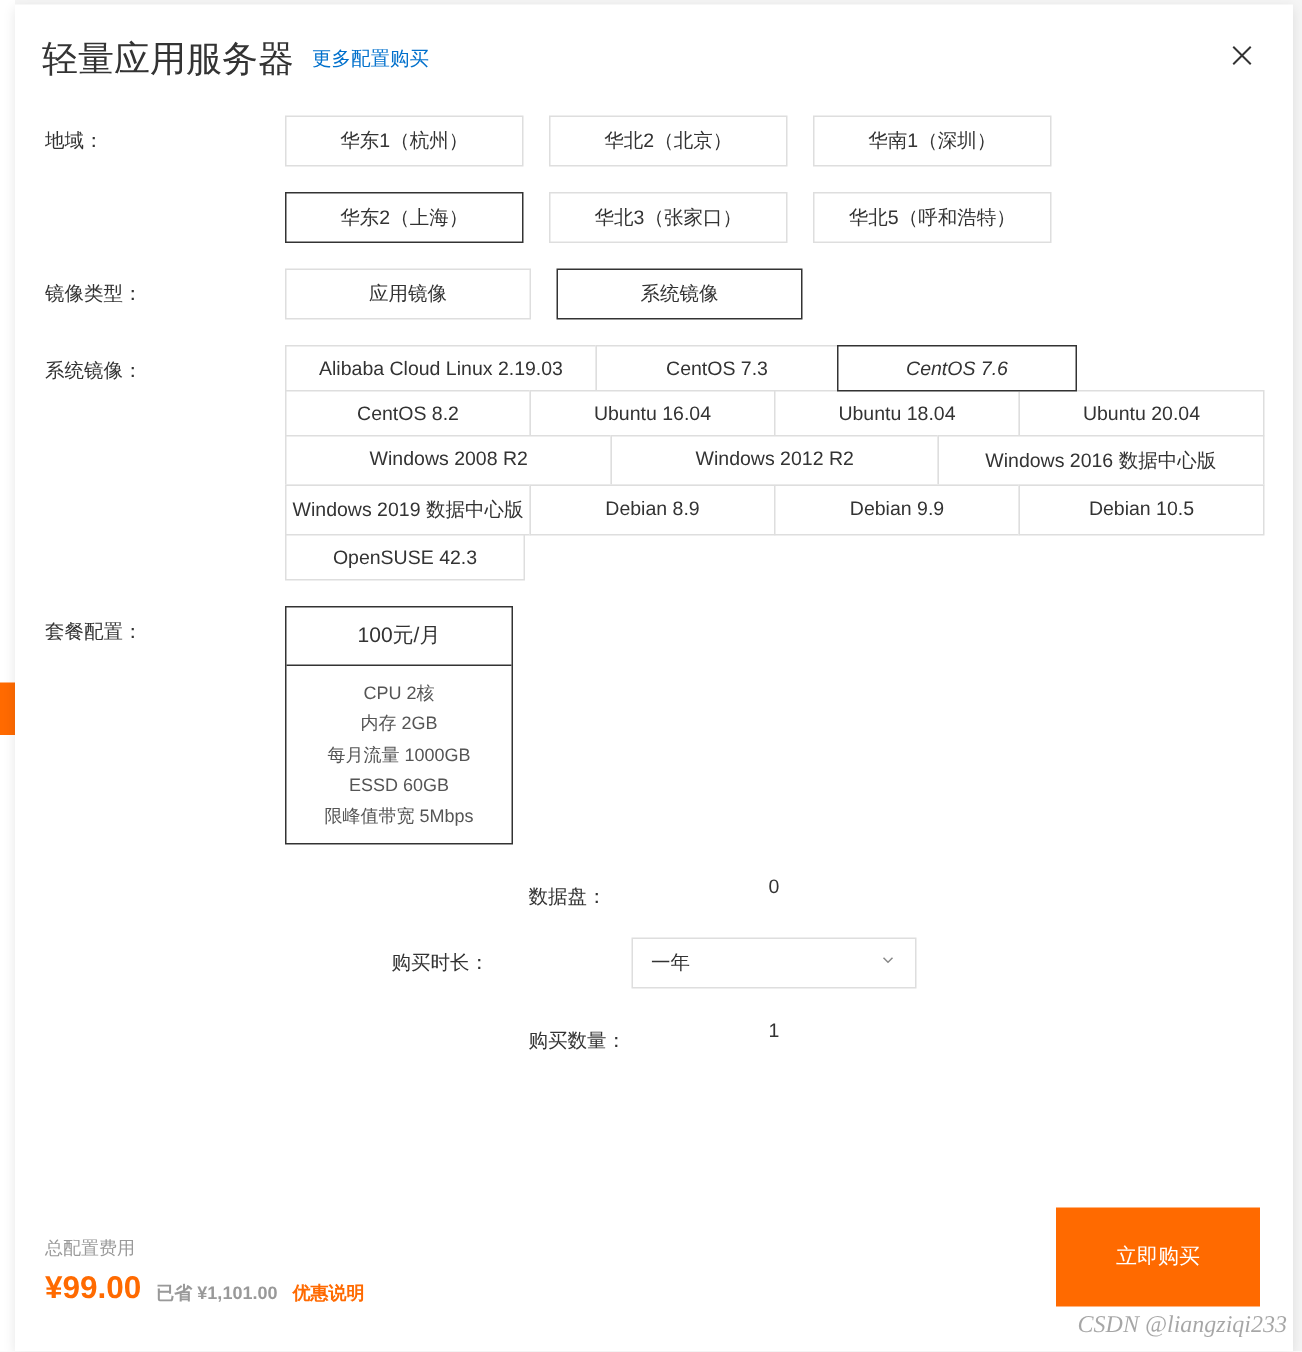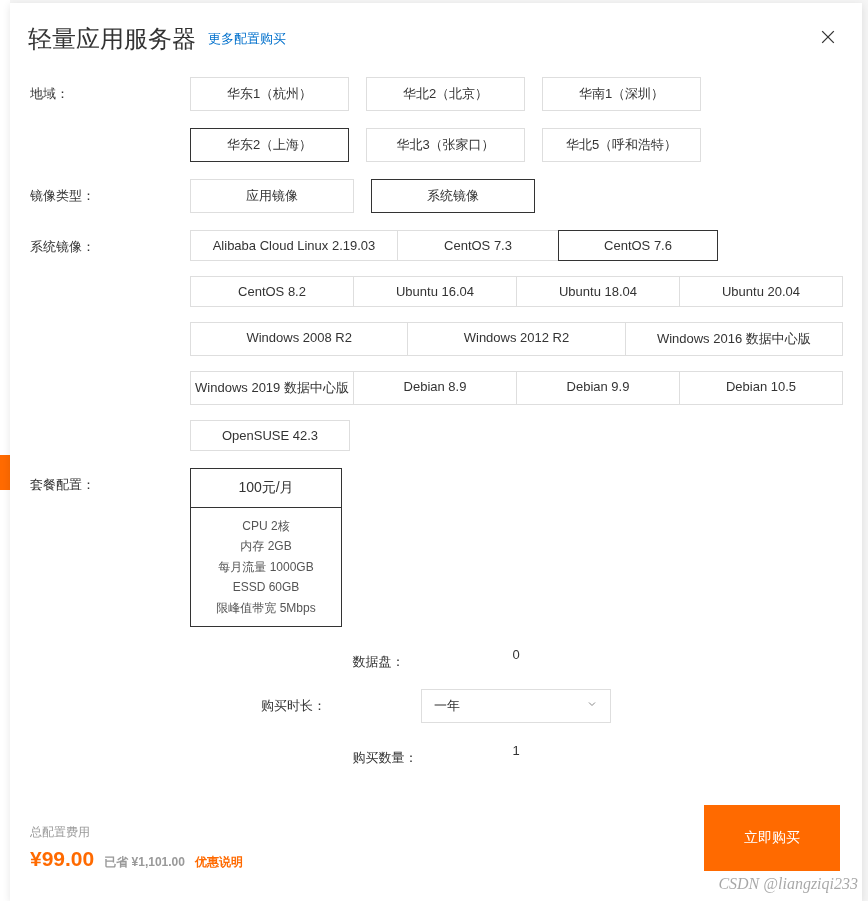--- a/index.html
+++ b/index.html
@@ -229,25 +229,25 @@
     <div class="row">
       <div class="row-label">镜像类型：</div>
       <div class="row-value" id="imgtype-options">
           <div class="option imgtype-opt">应用镜像</div>
           <div class="option imgtype-opt selected">系统镜像</div>
         </div>
     </div>
 
     <div class="row">
       <div class="row-label">系统镜像：</div>
-      <div class="row-value" id="sysimg-options" style="flex-direction:row; gap:16px;">
+      <div class="row-value" id="sysimg-options" style="flex-direction:row; gap:0;">
           <div class="sys-row">
             <div class="option sys-opt" style="flex: 0 0 auto; width: 208px;">Alibaba Cloud Linux 2.19.03</div>
             <div class="option sys-opt" style="flex: 0 0 auto; width: 162px;">CentOS 7.3</div>
-            <div class="option sys-opt selected" style="flex: 0 0 auto; width: 160px;">CentOS 7.6</div>
+            <div class="option sys-opt selected" style="flex: 0 0 auto; width: 160px; font-style: italic;">CentOS 7.6</div>
           </div>
           <div class="sys-row">
             <div class="option sys-opt">CentOS 8.2</div>
             <div class="option sys-opt">Ubuntu 16.04</div>
             <div class="option sys-opt">Ubuntu 18.04</div>
             <div class="option sys-opt">Ubuntu 20.04</div>
           </div>
           <div class="sys-row">
             <div class="option sys-opt">Windows 2008 R2</div>
             <div class="option sys-opt">Windows 2012 R2</div>

